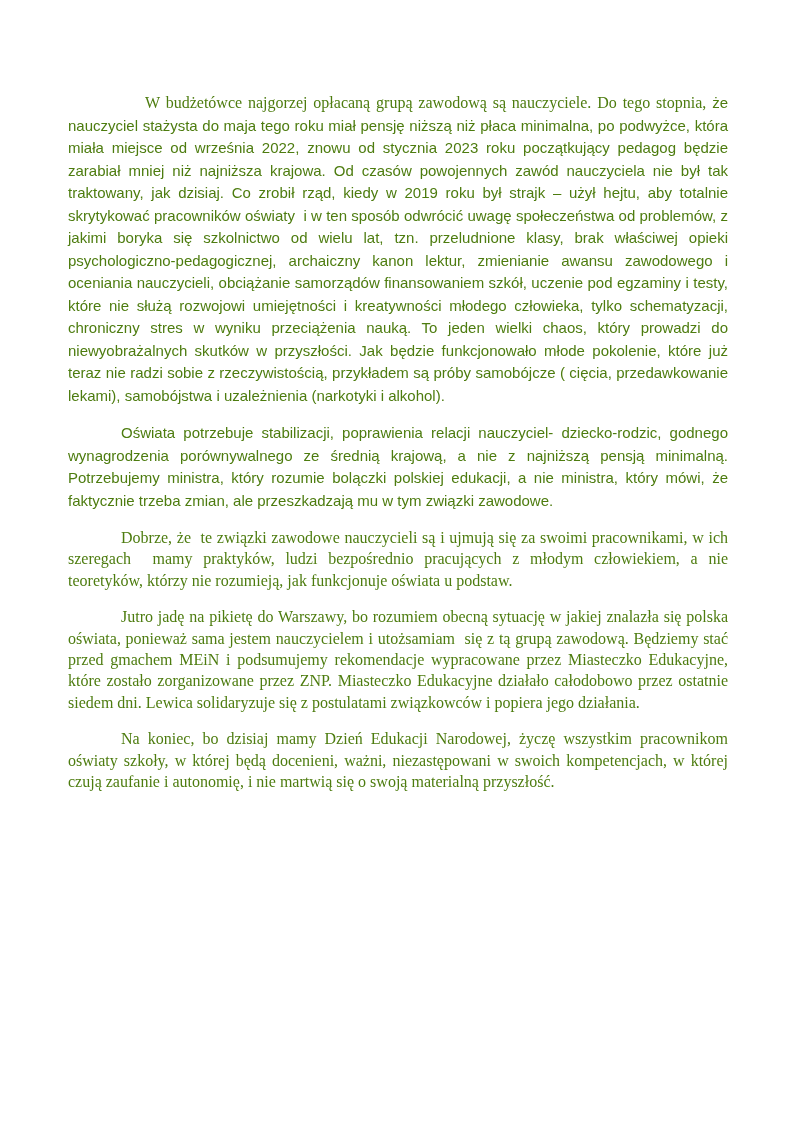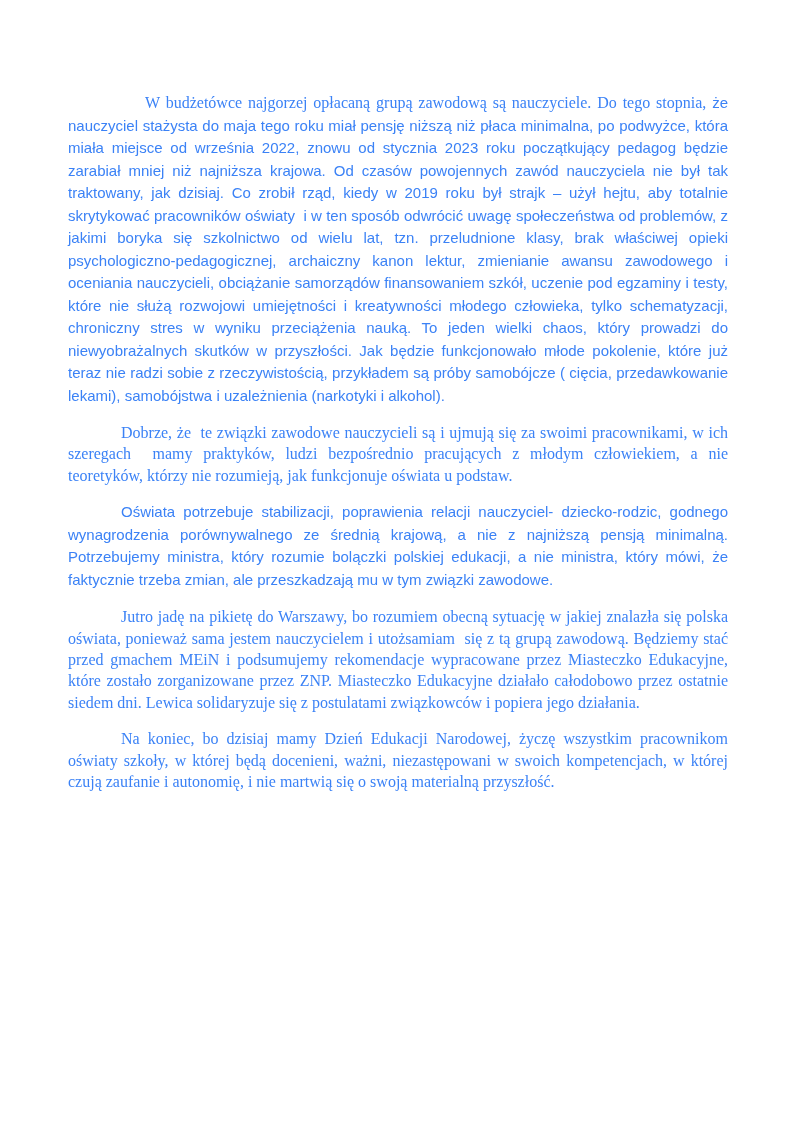--- a/index.html
+++ b/index.html
@@ -15,21 +15,21 @@
     background: #ffffff;
     box-sizing: border-box;
     padding: 92px 66px 0 68px;
     overflow: hidden;
     color: #000000;
   }
   .para {
     margin: 0 0 15px 0;
     text-align: justify;
     white-space: pre-wrap;
-    color: #3b82f6;
+    color: #4d7c0f;
   }
   .font-sans {
     font-family: "Liberation Sans", "DejaVu Sans", sans-serif;
     font-size: 15px;
     line-height: 22.5px;
   }
   .font-serif {
     font-family: "Liberation Serif", "DejaVu Serif", serif;
     font-size: 16px;
     line-height: 21.4px;
@@ -37,21 +37,21 @@
   .indent-large { text-indent: 77px; }
   .indent-normal { text-indent: 53px; }
 </style>
 </head>
 <body>
 
 <div class="page">
 
   <p class="para font-sans indent-large"><span class="font-serif">W budżetówce najgorzej opłacaną grupą zawodową są nauczyciele. Do tego stopnia, </span><span class="font-sans">że nauczyciel stażysta do maja tego roku miał pensję niższą niż płaca minimalna, po podwyżce, która miała miejsce od września 2022, znowu od stycznia 2023 roku początkujący pedagog będzie zarabiał mniej niż najniższa krajowa. Od czasów powojennych zawód nauczyciela nie był tak traktowany, jak dzisiaj. Co zrobił rząd, kiedy w 2019 roku był strajk – użył hejtu, aby totalnie skrytykować pracowników oświaty  i w ten sposób odwrócić uwagę społeczeństwa od problemów, z jakimi boryka się szkolnictwo od wielu lat, tzn. przeludnione klasy, brak właściwej opieki psychologiczno-pedagogicznej, archaiczny kanon lektur, zmienianie awansu zawodowego i oceniania nauczycieli, obciążanie samorządów finansowaniem szkół, uczenie pod egzaminy i testy, które nie służą rozwojowi umiejętności i kreatywności młodego człowieka, tylko schematyzacji, chroniczny stres w wyniku przeciążenia nauką. To jeden wielki chaos, który prowadzi do niewyobrażalnych skutków w przyszłości. Jak będzie funkcjonowało młode pokolenie, które już teraz nie radzi sobie z rzeczywistością, przykładem są próby samobójcze ( cięcia, przedawkowanie lekami), samobójstwa i uzależnienia (narkotyki i alkohol).</span></p>
 
+  <p class="para font-sans indent-normal"><span>Oświata potrzebuje stabilizacji, poprawienia relacji nauczyciel- dziecko-rodzic, godnego wynagrodzenia porównywalnego ze średnią krajową, a nie z najniższą pensją minimalną. Potrzebujemy ministra, który rozumie bolączki polskiej edukacji, a nie ministra, który mówi, że faktycznie trzeba zmian, ale przeszkadzają mu w tym związki zawodowe.</span></p>
+
   <p class="para font-serif indent-normal"><span>Dobrze, że  te związki zawodowe nauczycieli są i ujmują się za swoimi pracownikami, w ich szeregach  mamy praktyków, ludzi bezpośrednio pracujących z młodym człowiekiem, a nie teoretyków, którzy nie rozumieją, jak funkcjonuje oświata u podstaw.</span></p>
-
-  <p class="para font-sans indent-normal"><span>Oświata potrzebuje stabilizacji, poprawienia relacji nauczyciel- dziecko-rodzic, godnego wynagrodzenia porównywalnego ze średnią krajową, a nie z najniższą pensją minimalną. Potrzebujemy ministra, który rozumie bolączki polskiej edukacji, a nie ministra, który mówi, że faktycznie trzeba zmian, ale przeszkadzają mu w tym związki zawodowe.</span></p>
 
   <p class="para font-serif indent-normal"><span>Jutro jadę na pikietę do Warszawy, bo rozumiem obecną sytuację w jakiej znalazła się polska oświata, ponieważ sama jestem nauczycielem i utożsamiam  się z tą grupą zawodową. Będziemy stać przed gmachem MEiN i podsumujemy rekomendacje wypracowane przez Miasteczko Edukacyjne, które zostało zorganizowane przez ZNP. Miasteczko Edukacyjne działało całodobowo przez ostatnie siedem dni. Lewica solidaryzuje się z postulatami związkowców i popiera jego działania.</span></p>
 
   <p class="para font-serif indent-normal"><span>Na koniec, bo dzisiaj mamy Dzień Edukacji Narodowej, życzę wszystkim pracownikom oświaty szkoły, w której będą docenieni, ważni, niezastępowani w swoich kompetencjach, w której czują zaufanie i autonomię, i nie martwią się o swoją materialną przyszłość.</span></p>
 
 </div>
 
 </body></html>

